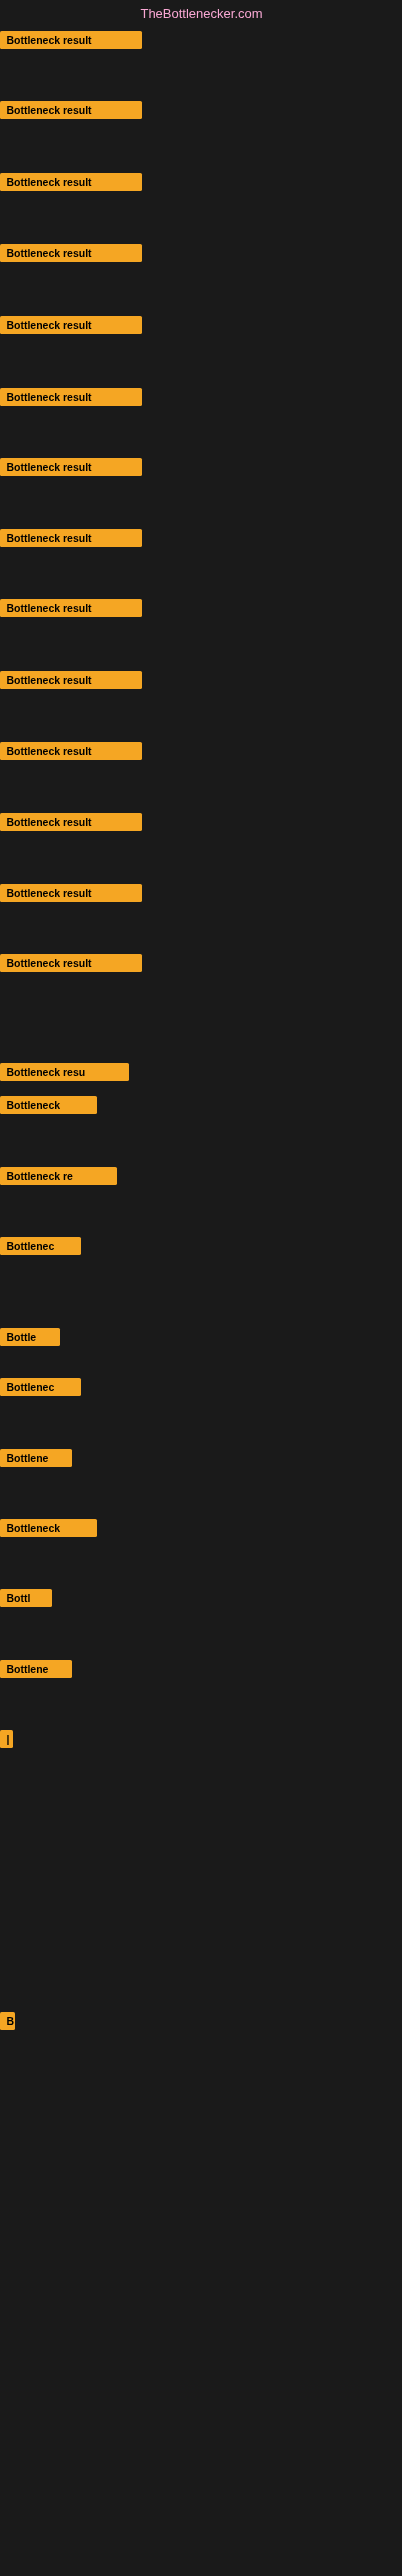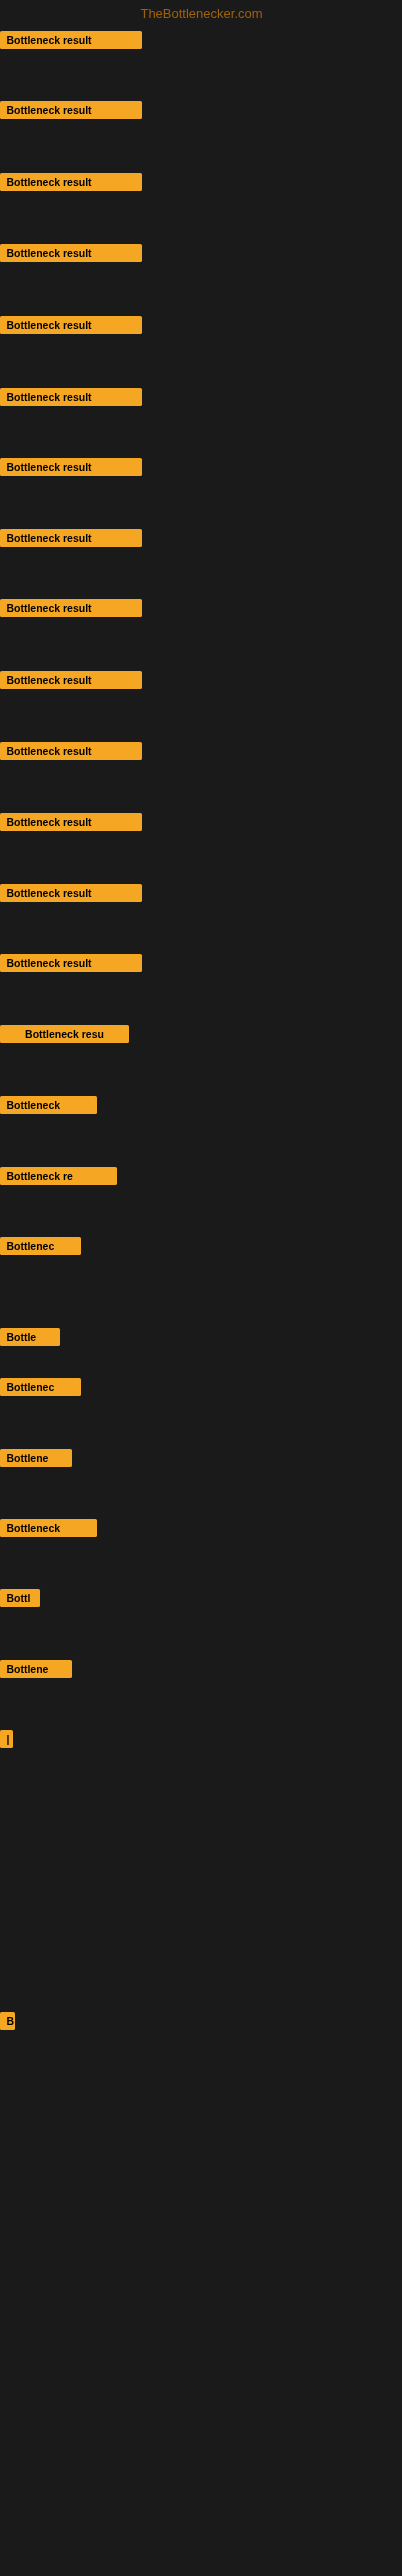--- a/index.html
+++ b/index.html
@@ -9,21 +9,21 @@
     }
     body {
       width: 403px;
       min-height: 2576px;
       background-color: #1a1a1a;
       font-family: Arial, sans-serif;
       position: relative;
     }
     .site-title {
       text-align: center;
-      color: #a16207;
+      color: #f9a8d4;
       font-size: 13px;
       padding: 6.4px 0 9.7px 0;
       font-weight: normal;
     }
     .bottleneck-badge {
       display: inline-block;
       background-color: #f5a623;
       color: #000000;
       font-size: 10.5px;
       font-weight: bold;
@@ -48,26 +48,26 @@
     <div style="position: absolute; top: 285px; left: 0px;"><span class="bottleneck-badge" style="max-width: 142px; width: 142px;">Bottleneck result</span></div>
     <div style="position: absolute; top: 357px; left: 0px;"><span class="bottleneck-badge" style="max-width: 142px; width: 142px;">Bottleneck result</span></div>
     <div style="position: absolute; top: 427px; left: 0px;"><span class="bottleneck-badge" style="max-width: 142px; width: 142px;">Bottleneck result</span></div>
     <div style="position: absolute; top: 498px; left: 0px;"><span class="bottleneck-badge" style="max-width: 142px; width: 142px;">Bottleneck result</span></div>
     <div style="position: absolute; top: 568px; left: 0px;"><span class="bottleneck-badge" style="max-width: 142px; width: 142px;">Bottleneck result</span></div>
     <div style="position: absolute; top: 640px; left: 0px;"><span class="bottleneck-badge" style="max-width: 142px; width: 142px;">Bottleneck result</span></div>
     <div style="position: absolute; top: 711px; left: 0px;"><span class="bottleneck-badge" style="max-width: 142px; width: 142px;">Bottleneck result</span></div>
     <div style="position: absolute; top: 782px; left: 0px;"><span class="bottleneck-badge" style="max-width: 142px; width: 142px;">Bottleneck result</span></div>
     <div style="position: absolute; top: 853px; left: 0px;"><span class="bottleneck-badge" style="max-width: 142px; width: 142px;">Bottleneck result</span></div>
     <div style="position: absolute; top: 923px; left: 0px;"><span class="bottleneck-badge" style="max-width: 142px; width: 142px;">Bottleneck result</span></div>
-    <div style="position: absolute; top: 994px; left: 0px; text-align: center;"><span class="bottleneck-badge" style="max-width: 129px; width: 129px;">Bottleneck resu</span></div>
+    <div style="position: absolute; top: 1032px; left: 0px;"><span class="bottleneck-badge" style="max-width: 129px; width: 129px;">Bottleneck resu</span></div>
     <div style="position: absolute; top: 1065px; left: 0px;"><span class="bottleneck-badge" style="max-width: 97px; width: 97px;">Bottleneck</span></div>
     <div style="position: absolute; top: 1136px; left: 0px;"><span class="bottleneck-badge" style="max-width: 117px; width: 136px;">Bottleneck re</span></div>
     <div style="position: absolute; top: 1206px; left: 0px;"><span class="bottleneck-badge" style="max-width: 81px; width: 81px;">Bottlenec</span></div>
     <div style="position: absolute; top: 1277px; left: 0px;"><span class="bottleneck-badge" style="max-width: 60px; width: 60px; margin-top: 20px;">Bottle</span></div>
     <div style="position: absolute; top: 1347px; left: 0px;"><span class="bottleneck-badge" style="max-width: 81px; width: 81px;">Bottlenec</span></div>
     <div style="position: absolute; top: 1418px; left: 0px;"><span class="bottleneck-badge" style="max-width: 72px; width: 72px;">Bottlene</span></div>
     <div style="position: absolute; top: 1488px; left: 0px;"><span class="bottleneck-badge" style="max-width: 97px; width: 97px;">Bottleneck</span></div>
-    <div style="position: absolute; top: 1558px; left: 0px;"><span class="bottleneck-badge" style="max-width: 52px; width: 40px;">Bottl</span></div>
+    <div style="position: absolute; top: 1558px; left: 0px;"><span class="bottleneck-badge" style="max-width: 52px; width: 52px;">Bottl</span></div>
     <div style="position: absolute; top: 1629px; left: 0px;"><span class="bottleneck-badge" style="max-width: 72px; width: 72px;">Bottlene</span></div>
     <div style="position: absolute; top: 1699px; left: 0px;"><span class="bottleneck-badge" style="max-width: 8px; width: 8px;">|</span></div>
     <div style="position: absolute; top: 1981px; left: 0px;"><span class="bottleneck-badge" style="max-width: 14.5px; width: 14.5px;">B</span></div>
   </div>
 
 
 </body></html>

